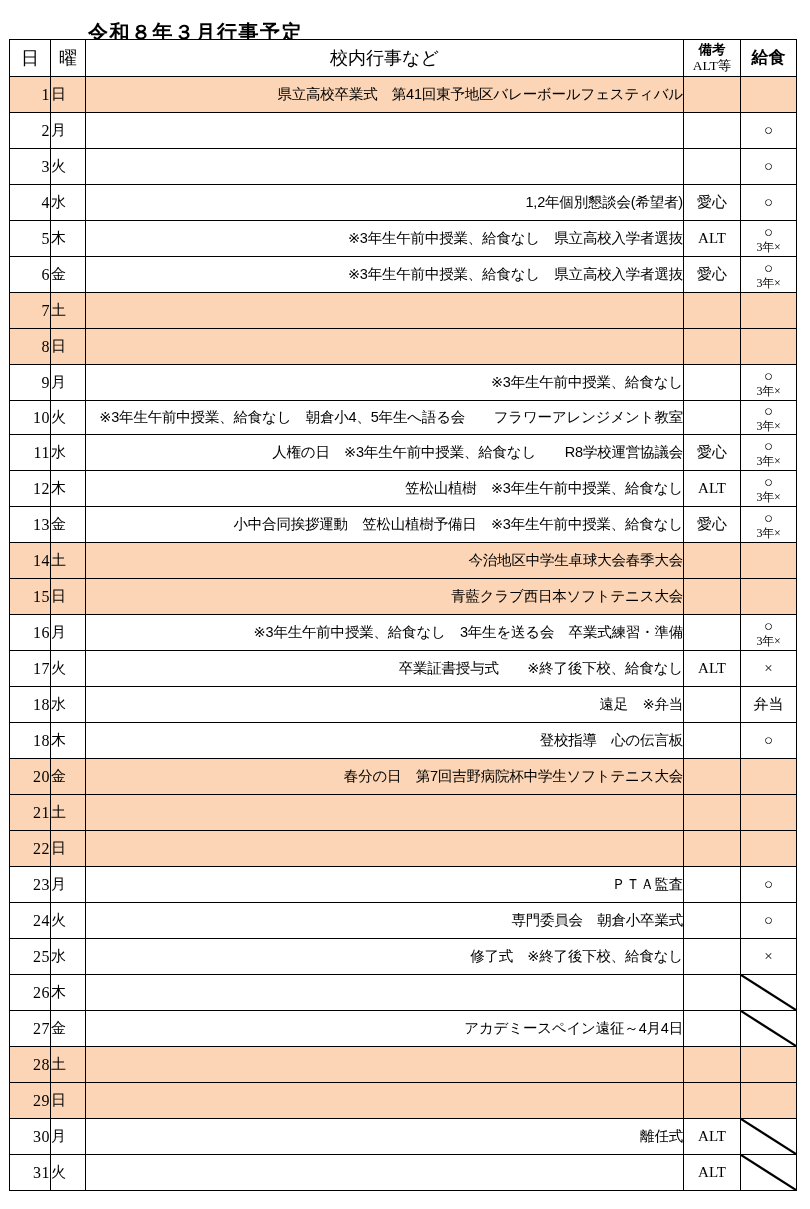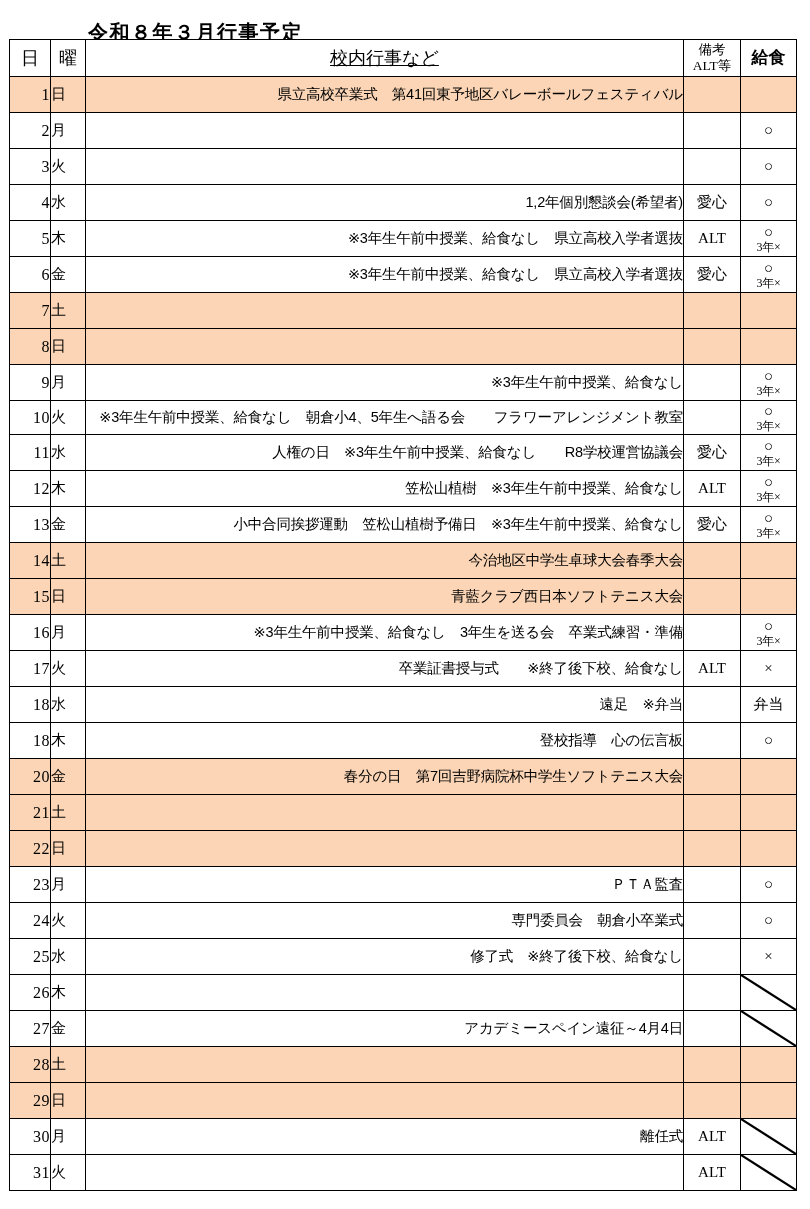--- a/index.html
+++ b/index.html
@@ -71,27 +71,26 @@
     text-align: center;
     font-size: 17px;
     line-height: 1.05;
     background: #ffffff;
   }
   thead th.h-day, thead th.h-dow {
     font-size: 18px;
   }
   thead th.h-ev {
     font-size: 18px;
-    text-decoration: underline;
   }
   thead th.h-rem {
     font-size: 13.5px;
     line-height: 1.15;
   }
-  thead th.h-rem .l1 { display:block; }
+  thead th.h-rem .l1 { display:block;font-weight:bold; }
   thead th.h-rem .l2 { display:block; }
   thead th.h-lun {
     font-size: 17px;
     font-weight: bold;
   }
 
   
   tbody tr { height: 36px; }
   tbody tr.tall { height: 34px; }
 

